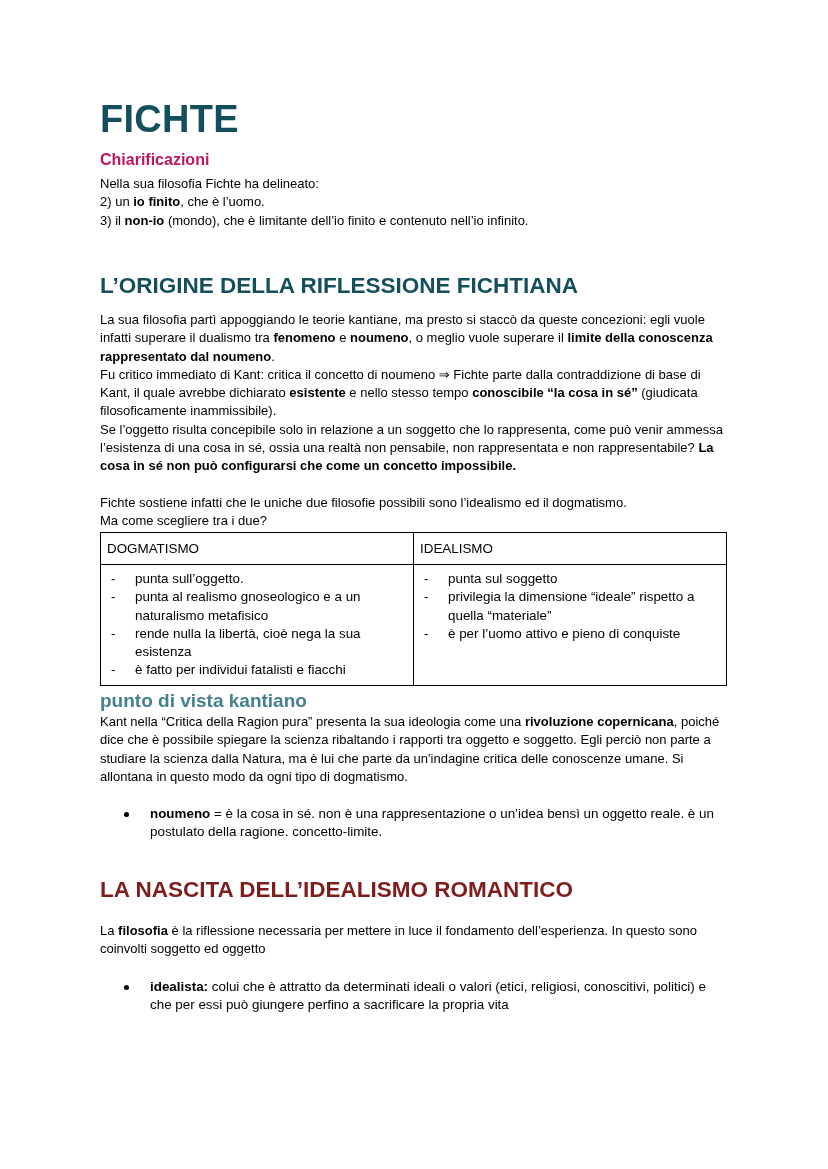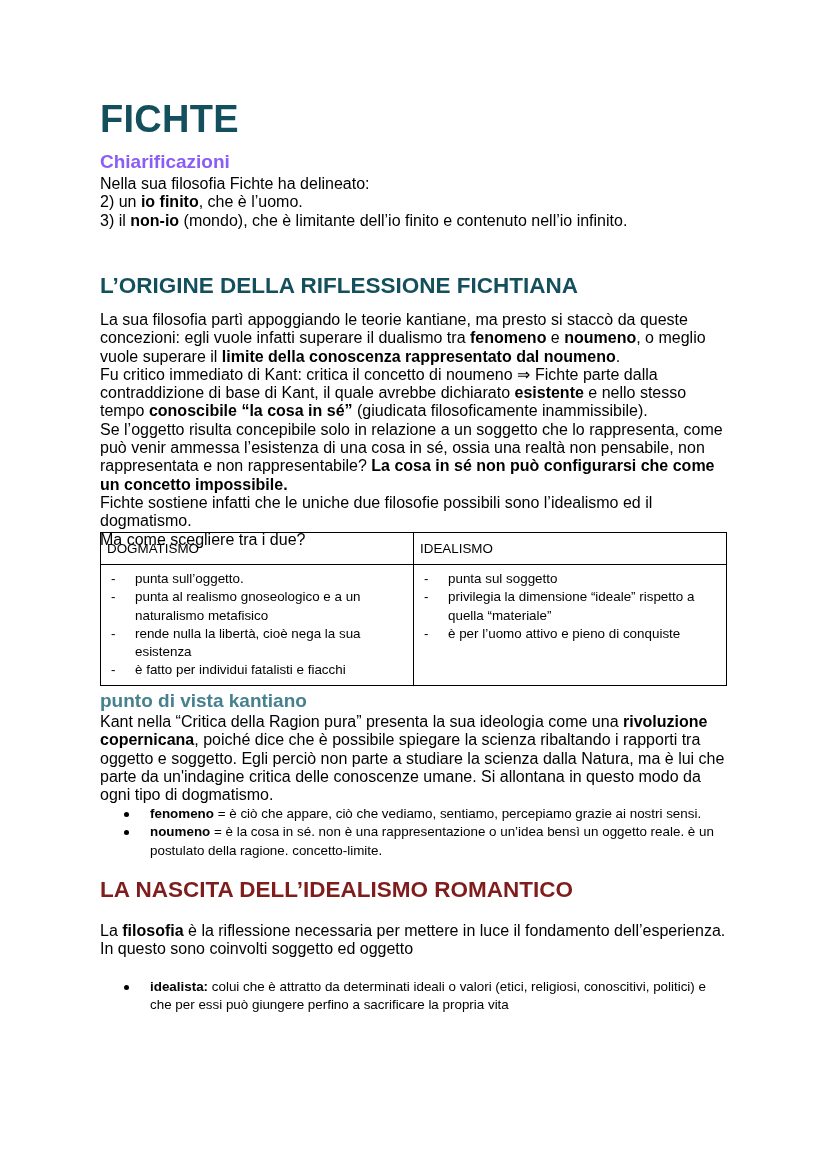--- a/index.html
+++ b/index.html
@@ -8,26 +8,26 @@
     font-family: "Liberation Sans", sans-serif; color: #000;
   }
   .page { position: absolute; left: 100px; top: 0; width: 628px; }
   .title {
     position: absolute; top: 98px; left: 0;
     font-size: 38px; font-weight: bold; color: #134f5c; margin: 0; letter-spacing: 0.3px;
   }
   .h2 {
     position: absolute; left: 0; margin: 0; font-weight: bold;
   }
-  .chiar { top: 151px; font-size: 19px; color: #8b5cf6; }
+  .chiar { top: 151px; font-size: 16px; color: #be185d; }
   .h1 { font-size: 22.5px; font-weight: bold; }
   .origine { top: 273px; color: #134f5c; }
   .nascita { top: 877px; color: #7f1d1d; }
   .kant { top: 690px; font-size: 19px; color: #45818e; }
-  .block { position: absolute; left: 0; width: 628px; font-size: 16px; line-height: 18.3px; }
+  .block { position: absolute; left: 0; width: 628px; font-size: 13px; line-height: 18.3px; }
   .block p { margin: 0; }
   b { font-weight: bold; }
   .b1 { top: 175px; }
   .b2 { top: 311px; }
   .b3 { top: 494px; }
   .b4 { top: 713px; }
   .b5 { top: 922px; }
   table.cmp {
     position: absolute; top: 532px; left: 0; width: 627px;
     border-collapse: collapse; font-size: 13.4px; line-height: 18.3px;
@@ -97,21 +97,20 @@
       </td>
     </tr>
   </tbody>
     </table>
 
   <h3 class="h2 kant">punto di vista kantiano</h3>
   <div class="block b4">
     <p><span>Kant nella “Critica della Ragion pura” presenta la sua ideologia come una </span><b>rivoluzione copernicana</b><span>, poiché dice che è possibile spiegare la scienza ribaltando i rapporti tra oggetto e soggetto. Egli perciò non parte a studiare la scienza dalla Natura, ma è lui che parte da un'indagine critica delle conoscenze umane. Si allontana in questo modo da ogni tipo di dogmatismo.</span></p>
   </div>
   <ul class="bul l1">
-    <li><span class="dot"></span><b>fenomeno</b><span> = è ciò che appare, ciò che vediamo, sentiamo, percepiamo grazie ai nostri sensi.</span></li>
     <li><span class="dot"></span><b>noumeno</b><span> = è la cosa in sé. non è una rappresentazione o un’idea bensì un oggetto reale. è un postulato della ragione. concetto-limite.</span></li>
   </ul>
 
   <h2 class="h2 h1 nascita">LA NASCITA DELL’IDEALISMO ROMANTICO</h2>
   <div class="block b5">
     <p><span>La </span><b>filosofia</b><span> è la riflessione necessaria per mettere in luce il fondamento dell’esperienza. In questo sono coinvolti soggetto ed oggetto</span></p>
   </div>
   <ul class="bul l2">
     <li><span class="dot"></span><b>idealista:</b><span> colui che è attratto da determinati ideali o valori (etici, religiosi, conoscitivi, politici) e che per essi può giungere perfino a sacrificare la propria vita</span></li>
   </ul>

